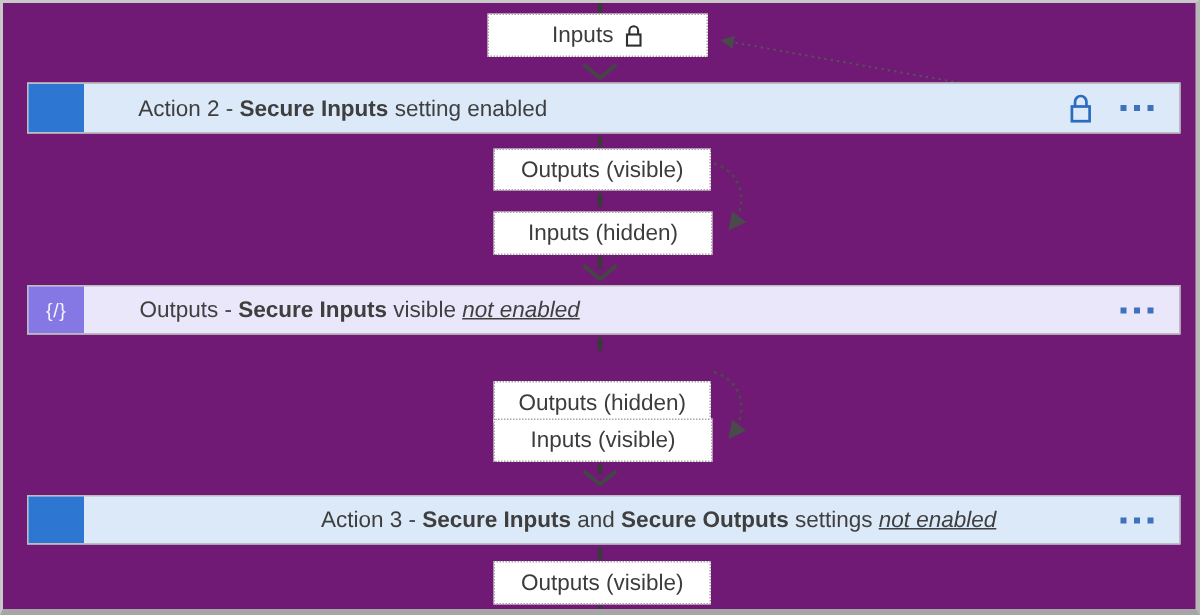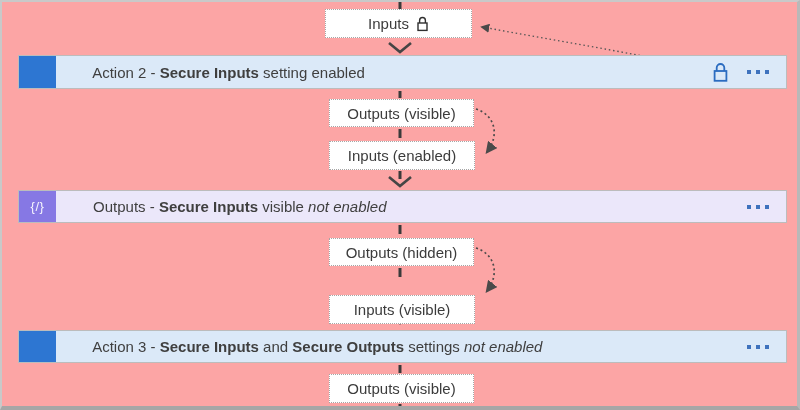--- a/index.html
+++ b/index.html
@@ -1,18 +1,18 @@
 <!DOCTYPE html>
 <html><head>
 <meta charset="utf-8">
 <style>
   html,body{margin:0;padding:0;background:#fff;}
   .stage{
     position:relative;width:800px;height:410px;box-sizing:border-box;
-    background:#fca5a5;
+    background:#701a75;
     border:2px solid #c9c9c9;border-right:3px solid #b8b8b8;border-bottom:4px solid #a6a6a6;
     font-family:"Liberation Sans",sans-serif;overflow:hidden;
   }
   .connectors{position:absolute;left:0;top:0;pointer-events:none;}
   .flow-box{
     position:absolute;background:#ffffff;border:1px dotted #a6a6a6;box-sizing:border-box;
     display:flex;align-items:center;justify-content:center;gap:7px;
     font-size:15px;color:#3c3c3c;white-space:nowrap;
   }
   .bar{
@@ -23,21 +23,21 @@
   .bar.purple{background:#ebe7fa;}
   .bar-tile{
     position:absolute;left:0;top:0;bottom:0;width:37px;
     display:flex;align-items:center;justify-content:center;
   }
   .bar-tile.blue-tile{background:#2d76d2;}
   .bar-tile.purple-tile{background:#8678e4;}
   .tile-glyph{color:rgba(255,255,255,.92);font-size:13px;letter-spacing:.5px;}
   .bar-title{margin-left:49px;font-size:15px;color:#3f3f3f;white-space:pre;}
   .seg-b{font-weight:700;}
-  .seg-i{font-style:italic;}
+  .seg-i{font-style:italic;text-decoration:underline;}
   .bar-right{position:absolute;right:15px;top:0;bottom:0;display:flex;align-items:center;gap:16px;}
   .dots{display:flex;gap:5px;align-items:center;padding:4px 2px;}
   .dots i{width:4px;height:4px;background:#3e72bd;display:block;}
 </style>
 </head>
 <body>
 
 <div class="stage">
 
   <svg class="connectors" width="795" height="404" viewBox="0 0 795 404" aria-hidden="true">
@@ -91,48 +91,48 @@
           <i></i>
         </div>
     </div>
   </div>
 
   <div class="flow-box" style="left:327px;top:97px;width:145px;height:28px;">
     <span>Outputs (visible)</span>
   </div>
 
   <div class="flow-box" style="left:327px;top:139px;width:146px;height:29px;">
-    <span>Inputs (enabled)</span>
+    <span>Inputs (hidden)</span>
   </div>
 
   <div class="bar purple" style="top:188px;height:33px;">
     <div class="bar-tile purple-tile">
       <span class="tile-glyph">{/}</span>
     </div>
     <div class="bar-title">
       <span>Outputs - </span><span class="seg-b">Secure Inputs</span><span> visible </span><span class="seg-i">not enabled</span>
     </div>
     <div class="bar-right">
       <div class="dots">
           <i></i>
           <i></i>
           <i></i>
         </div>
     </div>
   </div>
 
-  <div class="flow-box" style="left:327px;top:236px;width:145px;height:28px;">
+  <div class="flow-box" style="left:327px;top:252px;width:145px;height:28px;">
     <span>Outputs (hidden)</span>
   </div>
 
-  <div class="flow-box" style="left:327px;top:277px;width:146px;height:29px;margin-top:16px;">
+  <div class="flow-box" style="left:327px;top:277px;width:146px;height:29px;">
     <span>Inputs (visible)</span>
   </div>
 
-  <div class="bar blue" style="top:328px;height:33px;">
+  <div class="bar blue" style="top:328px;height:33px;justify-content:center;">
     <div class="bar-tile blue-tile"></div>
     <div class="bar-title">
       <span>Action 3 - </span><span class="seg-b">Secure Inputs</span><span> and </span><span class="seg-b">Secure Outputs</span><span> settings </span><span class="seg-i">not enabled</span>
     </div>
     <div class="bar-right">
       <div class="dots">
           <i></i>
           <i></i>
           <i></i>
         </div>

